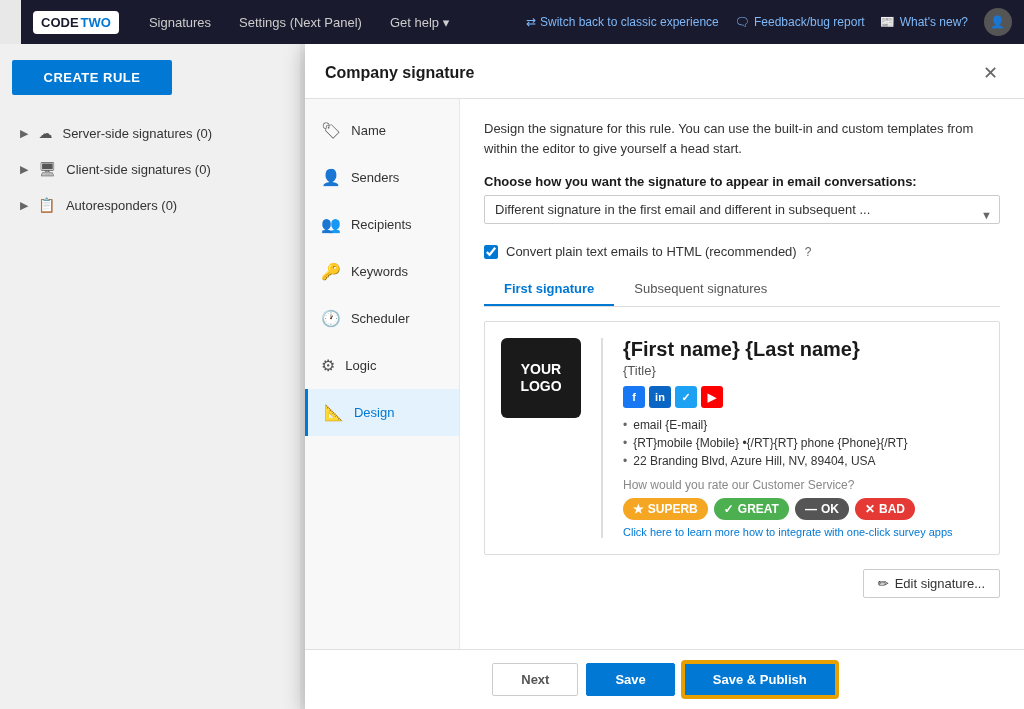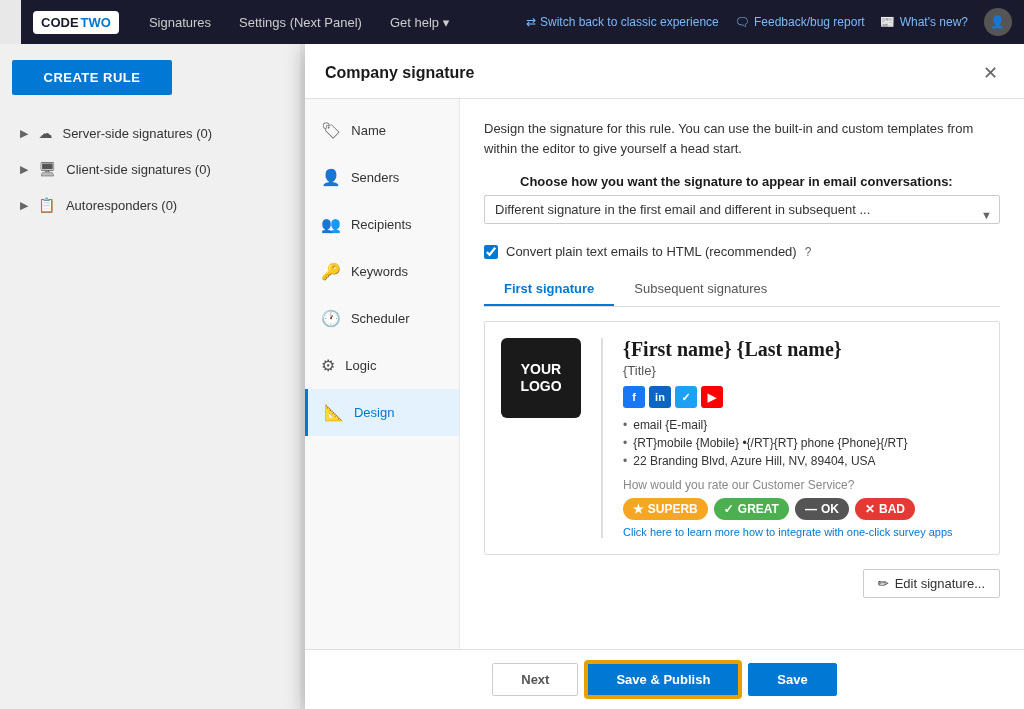--- a/index.html
+++ b/index.html
@@ -174,21 +174,20 @@
       line-height: 1.5;
       margin-bottom: 16px;
     }
 
     .label-text {
       font-size: 13px;
       font-weight: 600;
       color: #1a1a1a;
       margin-bottom: 6px;
       display: block;
-      margin-left: 36px;
     }
 
     .dropdown-select {
       width: 100%;
       padding: 6px 10px;
       border: 1px solid #ccc;
       border-radius: 2px;
       font-size: 13px;
       color: #333;
       background: white;
@@ -281,21 +280,20 @@
       background: #ddd;
       margin: 0 4px;
       min-height: 160px;
     }
     .sig-info { flex: 1; }
     .sig-name {
       font-size: 20px;
       font-weight: 700;
       color: #1a1a1a;
       margin-bottom: 2px;
-      font-family: Liberation Serif, serif;
     }
     .sig-title {
       font-size: 13px;
       color: #555;
       margin-bottom: 8px;
     }
     .social-icons {
       display: flex;
       gap: 4px;
       margin-bottom: 10px;
@@ -569,16 +567,16 @@
         <button class="edit-sig-btn">
           <span>✏</span>
           <span>Edit signature...</span>
         </button>
       </div>
     </div>
   </div>
 
   <div class="modal-footer">
     <button class="footer-btn btn-secondary">Next</button>
+    <button class="footer-btn btn-primary">Save</button>
     <button class="footer-btn btn-save-publish">Save &amp; Publish</button>
-    <button class="footer-btn btn-primary">Save</button>
   </div>
 </div>
 
 </body></html>

